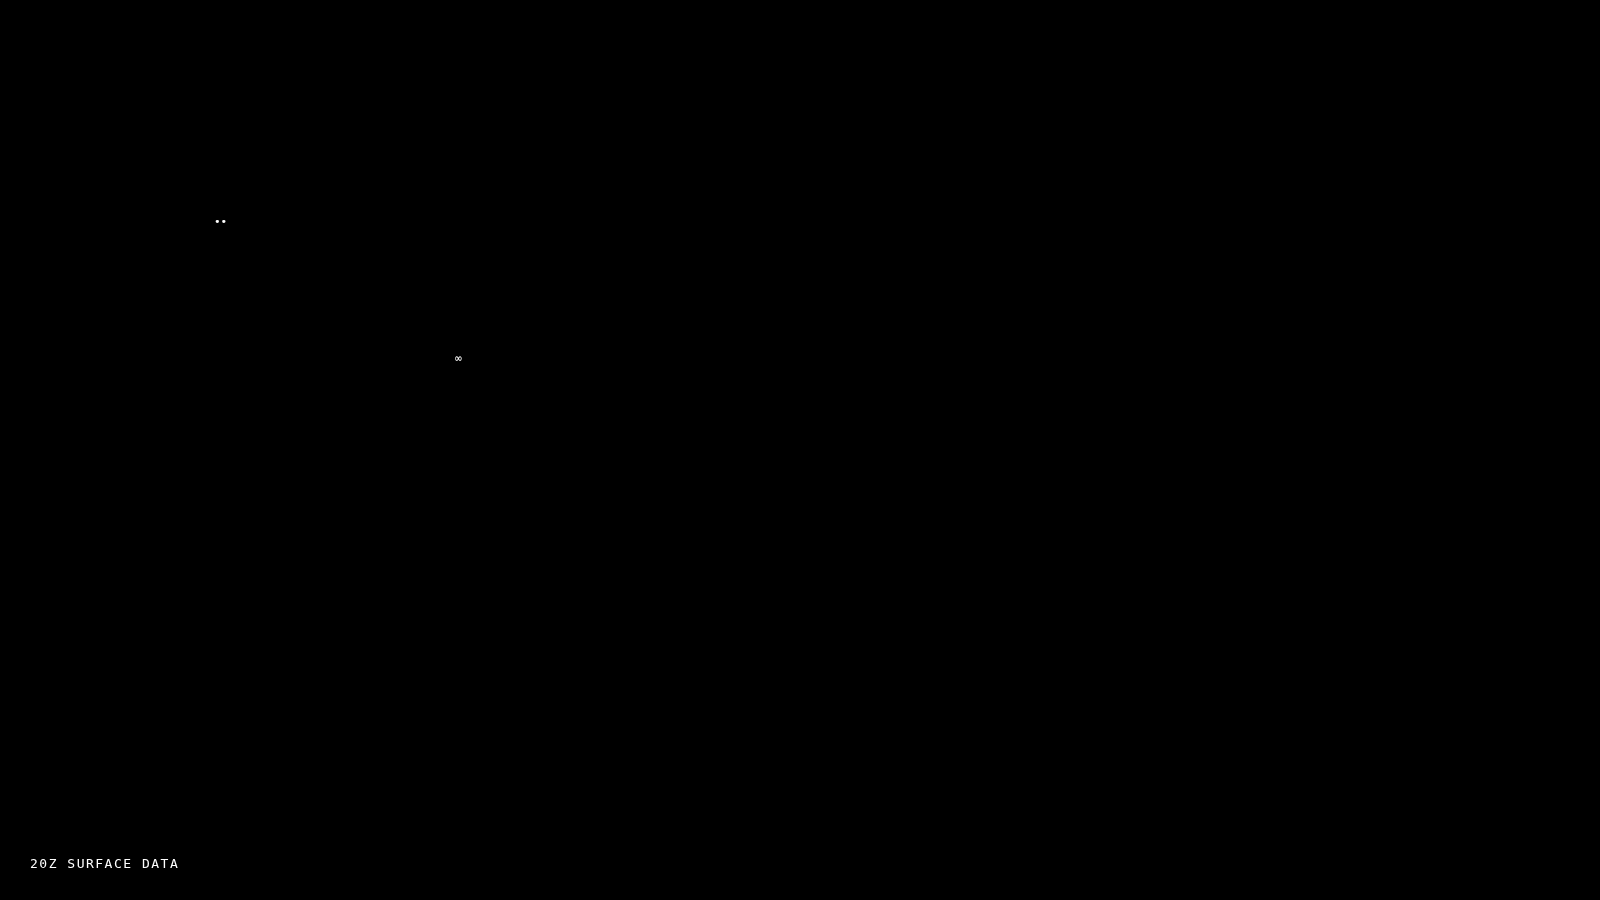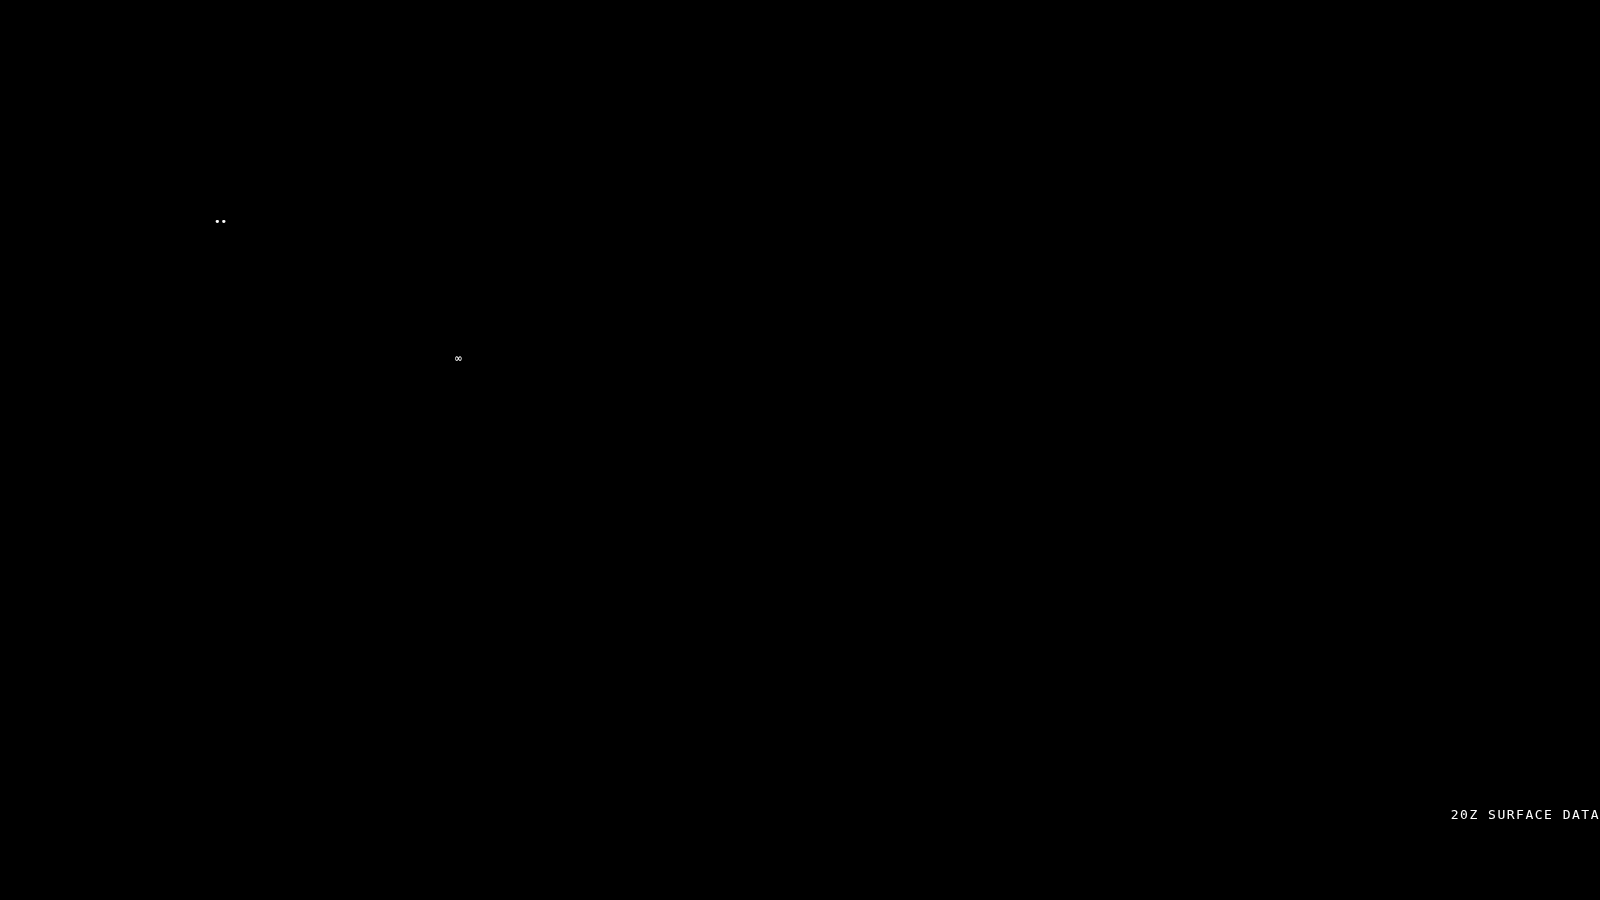--- a/index.html
+++ b/index.html
@@ -40,22 +40,22 @@
   .station-2 {
     left: 455px;
     top: 353px;
     font-size: 11px;
     letter-spacing: 0px;
   }
   .footer-label {
     position: absolute;
     left: 0;
     right: 0;
-    top: 807px;
-    text-align: right;
+    top: 856px;
+    text-align: left;
     font-size: 13px;
     letter-spacing: 1.5px;
     color: #ffffff;
     font-family: "DejaVu Sans Mono", "Liberation Mono", monospace;
     padding-left: 30px;
   }
 </style>
 </head>
 <body>
 

